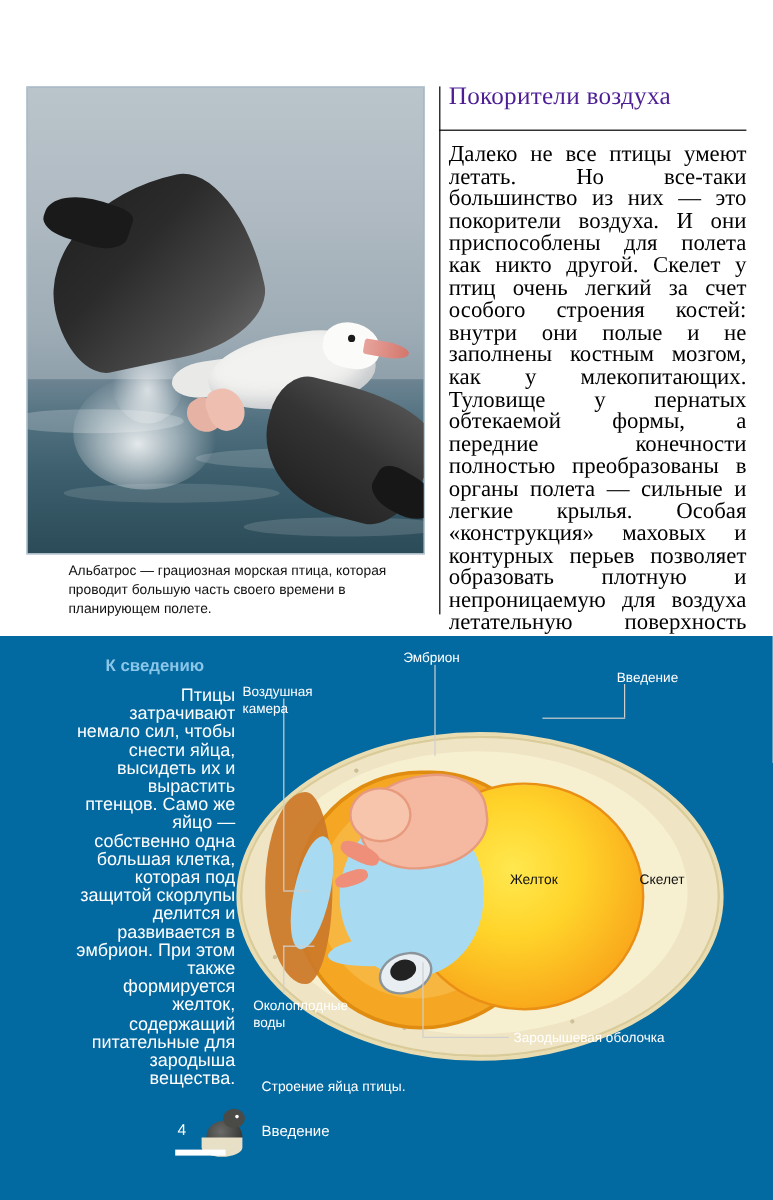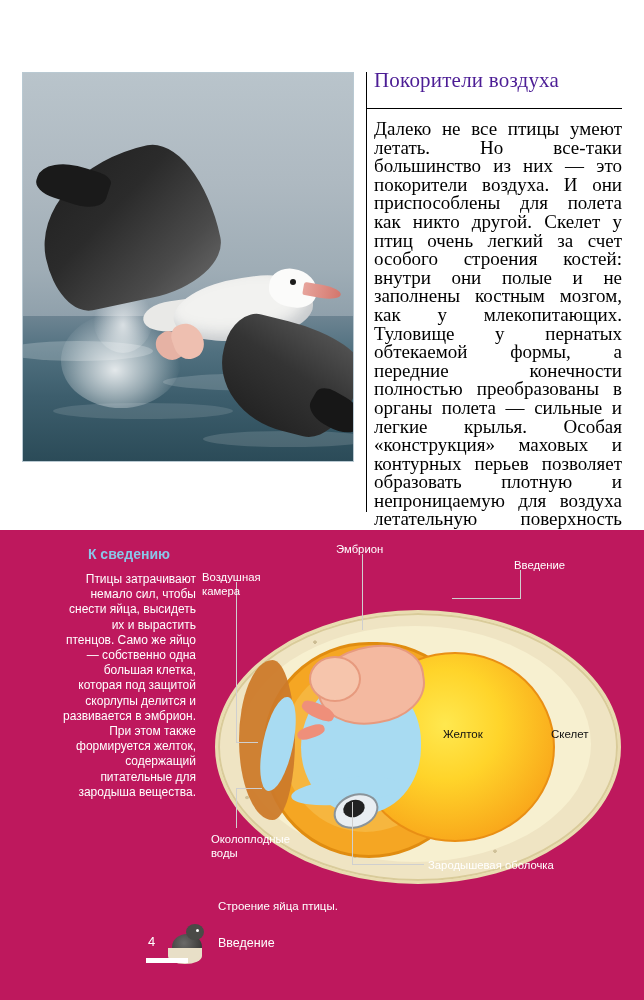--- a/index.html
+++ b/index.html
@@ -219,50 +219,50 @@
     color: #000;
   }
 
   
   .bottom-section {
     position: absolute;
     left: 0;
     top: 530px;
     width: 644px;
     height: 470px;
-    background: #be185d;
+    background: #0369a1;
     color: #fff;
   }
   .sidebar-title {
     position: absolute;
     left: 62px;
     top: 16px;
     width: 134px;
     text-align: center;
     font-family: "Liberation Sans", sans-serif;
     font-weight: bold;
     font-size: 14px;
     color: #8ac6e8;
   }
   .sidebar-text {
     position: absolute;
     left: 62px;
     top: 42px;
     width: 134px;
     text-align: right;
     font-family: "Liberation Sans", sans-serif;
-    font-size: 12px;
+    font-size: 15px;
     line-height: 15.2px;
     color: #ffffff;
   }
 
   
   .egg-wrap {
     position: absolute;
-    left: 205px;
+    left: 187px;
     top: 70px;
     width: 420px;
     height: 290px;
   }
   .egg-shell {
     position: absolute;
     left: 10px; top: 10px;
     width: 400px; height: 268px;
     border-radius: 50%;
     background: #efe4c3;
@@ -518,20 +518,21 @@
         <div class="leg2"></div>
         <div class="leg"></div>
         <div class="wing-down"></div>
         <div class="wing-down-tip"></div>
         <div class="bird-head"></div>
         <div class="bird-beak"></div>
         <div class="bird-eye"></div>
       </div>
     </div>
 
+    <div class="photo-caption">Альбатрос — грациозная морская птица, которая проводит большую часть своего времени в планирующем полете.</div>
 
     <div class="vrule"></div>
     <div class="hrule-top"></div>
 
     <div class="article-title">Покорители воздуха</div>
     <div class="article-body">Далеко не все птицы умеют летать. Но все-таки большинство из них — это покорители воздуха. И они приспособлены для полета как никто другой. Скелет у птиц очень легкий за счет особого строения костей: внутри они полые и не заполнены костным мозгом, как у млекопитающих. Туловище у пернатых обтекаемой формы, а передние конечности полностью преобразованы в органы полета — сильные и легкие крылья. Особая «конструкция» маховых и контурных перьев позволяет образовать плотную и непроницаемую для воздуха летательную поверхность крыла. А хвост у птицы служит не только рулем, но и увеличивает площадь несущей поверхности тела во время полета.</div>
   </div>
 
   <div class="bottom-section">
 

